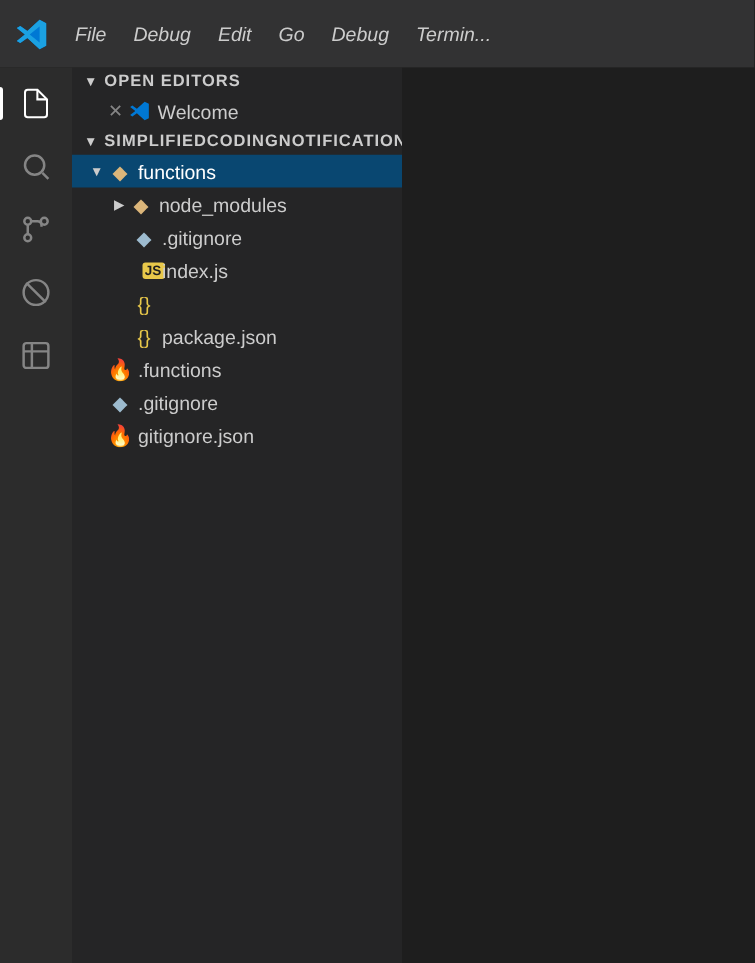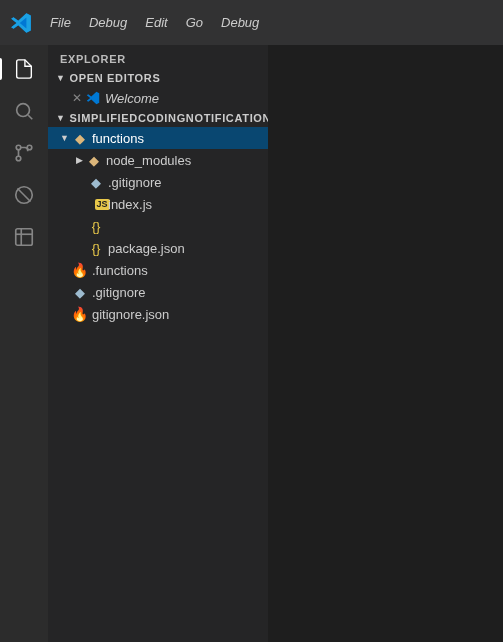--- a/index.html
+++ b/index.html
@@ -202,20 +202,21 @@
     <svg width="22" height="22" viewBox="0 0 100 100" fill="none" xmlns="http://www.w3.org/2000/svg">
       <path d="M74.5 5.5L37.5 39.5L16 24L5.5 30.5L30 50L5.5 69.5L16 76L37.5 60.5L74.5 94.5L94.5 84V16L74.5 5.5Z" fill="#0078d4"></path>
       <path d="M74.5 5.5L37.5 39.5L16 24L5.5 30.5L30 50L5.5 69.5L16 76L37.5 60.5L74.5 94.5L94.5 84V16L74.5 5.5ZM74.5 25.5V74.5L44.5 50L74.5 25.5Z" fill="#1ba1e2"></path>
     </svg>
   </div>
   <div class="menu-item">File</div>
   <div class="menu-item">Debug</div>
   <div class="menu-item">Edit</div>
   <div class="menu-item">Go</div>
   <div class="menu-item">Debug</div>
+  <div class="menu-item">Termin...</div>
 </div>
 
 <div id="main">
 
   <div id="activity-bar">
     <div class="activity-icon active" title="Explorer">
       <svg width="22" height="22" viewBox="0 0 24 24" fill="currentColor">
         <path d="M13 2H6a2 2 0 0 0-2 2v16a2 2 0 0 0 2 2h12a2 2 0 0 0 2-2V9z" stroke="currentColor" stroke-width="1.5" fill="none"></path>
         <polyline points="13 2 13 9 20 9" stroke="currentColor" stroke-width="1.5" fill="none"></polyline>
       </svg>
@@ -243,36 +244,35 @@
     <div class="activity-icon" title="Remote" style="font-size:18px; color:#858585;">
       <svg width="22" height="22" viewBox="0 0 24 24" fill="none" stroke="currentColor" stroke-width="1.8">
         <rect x="3" y="3" width="18" height="18" rx="2"></rect>
         <line x1="9" y1="3" x2="9" y2="21"></line>
         <line x1="3" y1="9" x2="21" y2="9"></line>
       </svg>
     </div>
   </div>
 
   <div id="sidebar">
-    <div class="sidebar-section-title">EXPLORER</div>
 
     <div class="section-header">
       <span class="chevron">▼</span>
       <span>OPEN EDITORS</span>
     </div>
 
     <div class="open-editor-item">
       <span style="width:16px;"></span>
       <span class="close-btn">✕</span>
       <span style="margin-right:5px; display:flex; align-items:center;">
         <svg width="14" height="14" viewBox="0 0 100 100" fill="none">
           <path d="M74.5 5.5L37.5 39.5L16 24L5.5 30.5L30 50L5.5 69.5L16 76L37.5 60.5L74.5 94.5L94.5 84V16L74.5 5.5Z" fill="#0078d4"></path>
         </svg>
       </span>
-      <span class="tree-item-label" style="font-style:italic;">Welcome</span>
+      <span class="tree-item-label" style="">Welcome</span>
     </div>
 
     <div class="section-header">
       <span class="chevron">▼</span>
       <span style="font-size:11px;">SIMPLIFIEDCODINGNOTIFICATIONSENDER</span>
     </div>
 
     <div class="file-tree" id="file-tree-container">
     <div class="tree-item selected">
     <span class="tree-item-indent" style="width:12px; flex-shrink:0;"></span>

